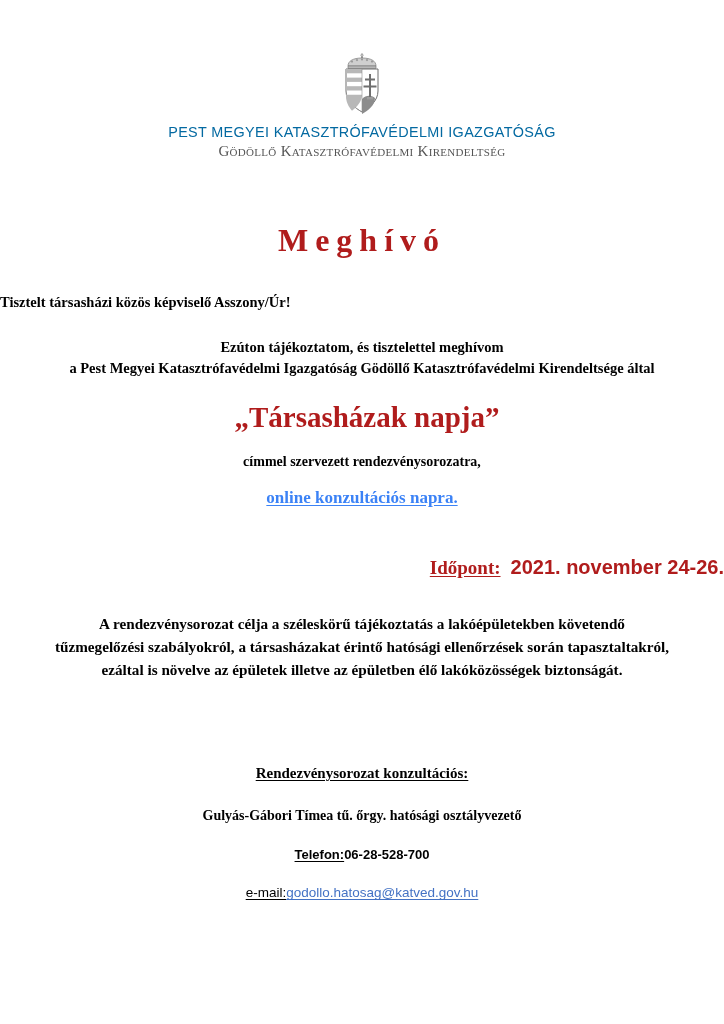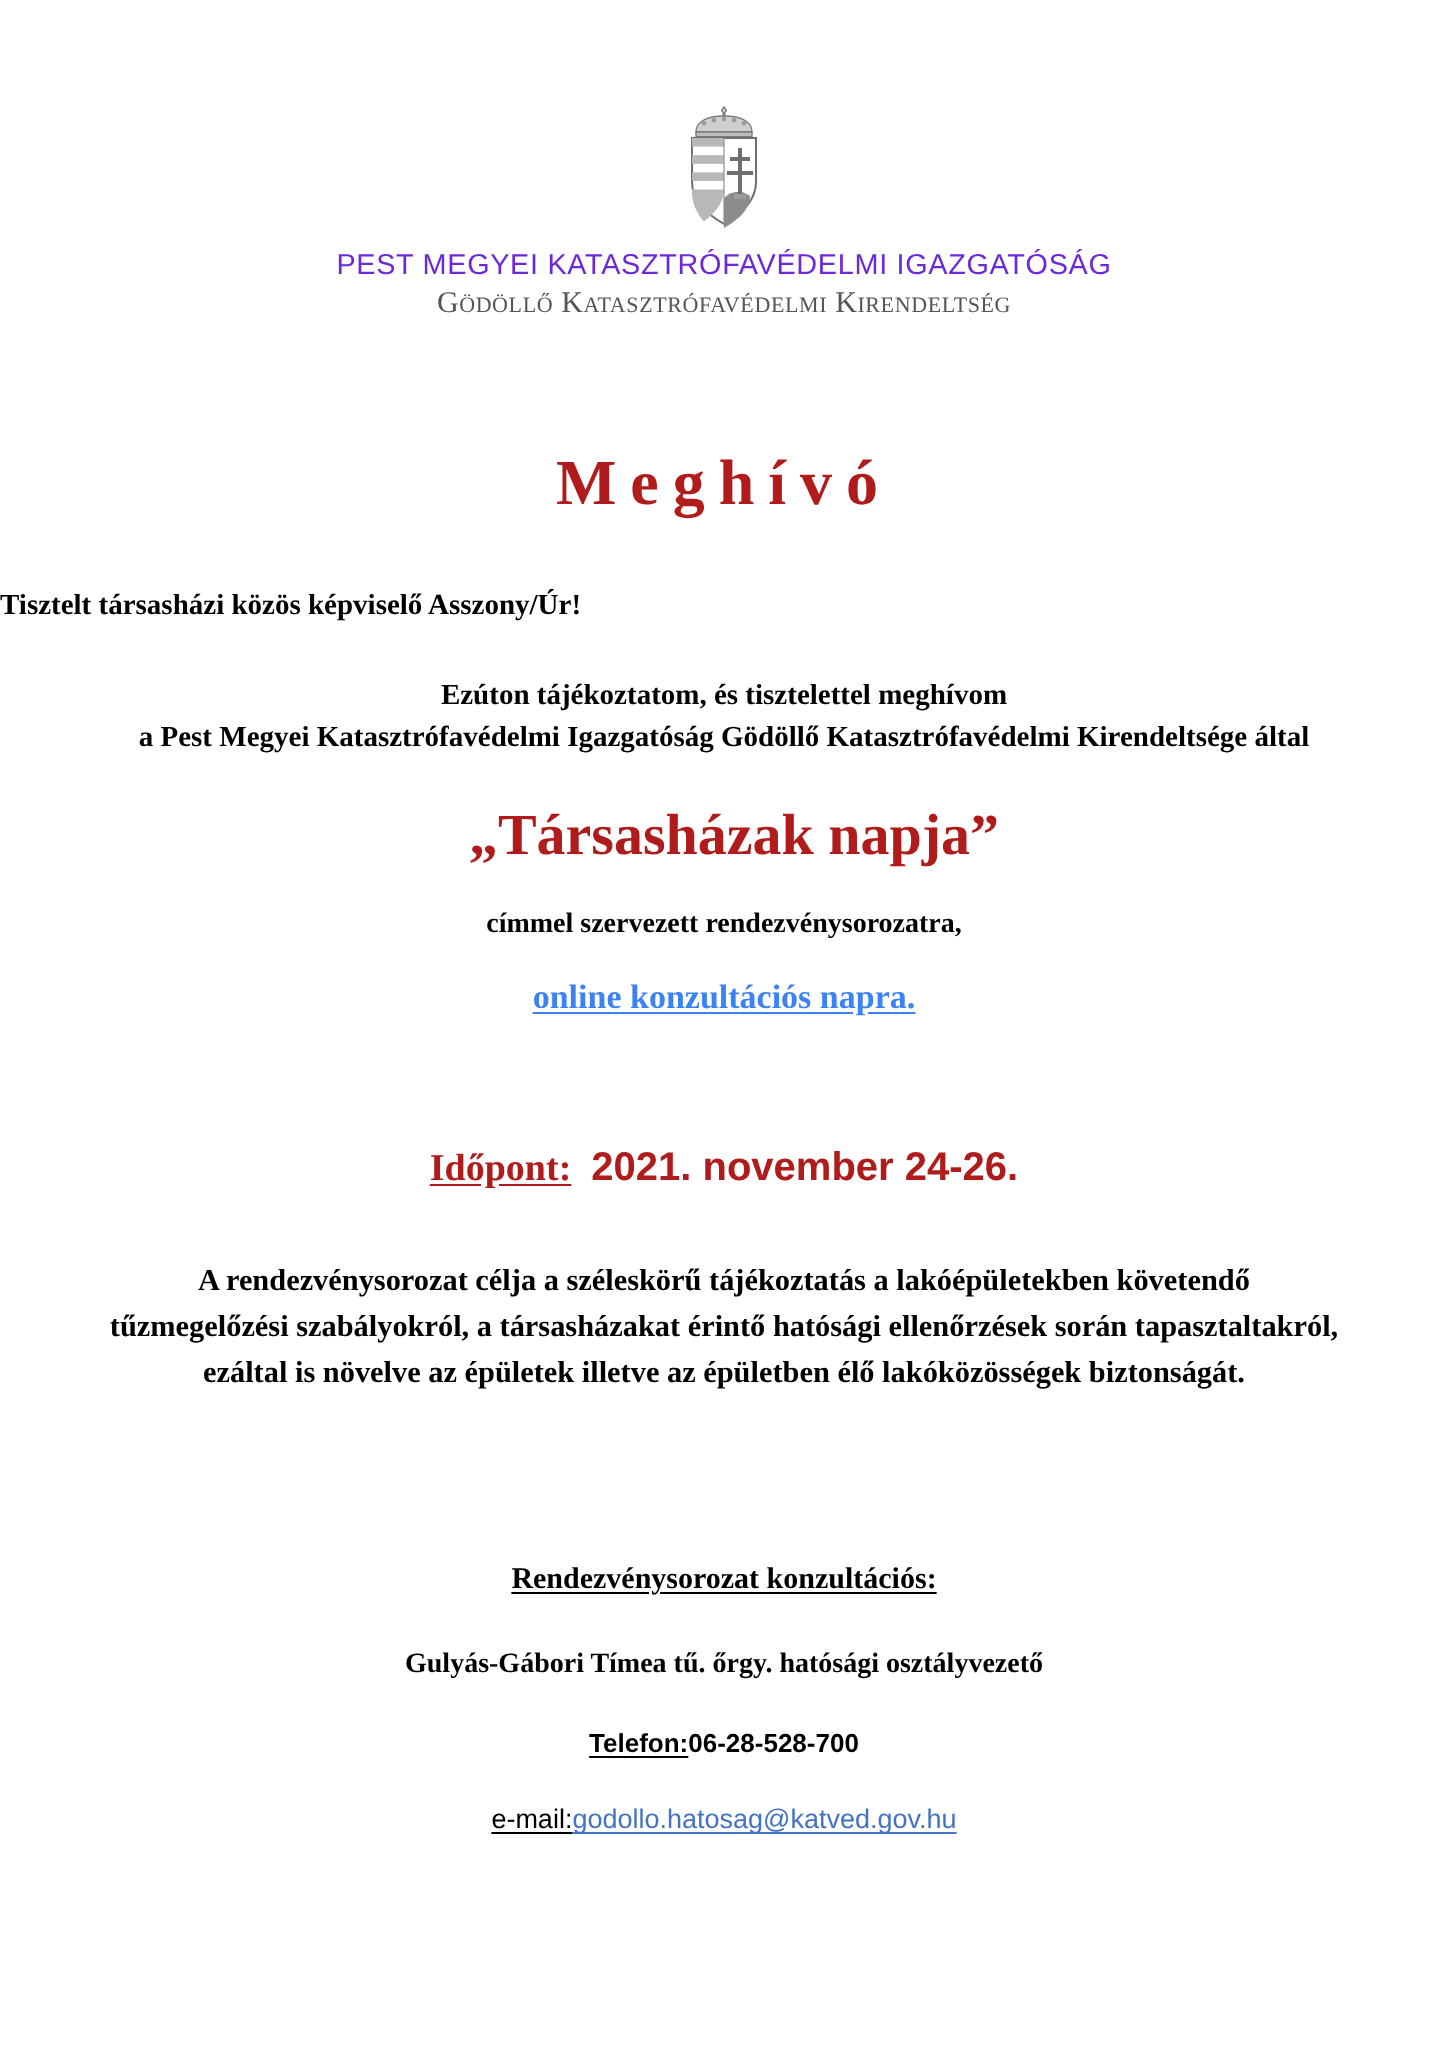--- a/index.html
+++ b/index.html
@@ -36,21 +36,21 @@
     line-height: 0;
   }
   .org-block {
     text-align: center;
     margin-top: 6px;
   }
   .org-line1 {
     font-family: "Liberation Sans", sans-serif;
     font-size: 14.4px;
     letter-spacing: 0.35px;
-    color: #6d28d9;
+    color: #0369a1;
     white-space: nowrap;
   }
   .org-line2 {
     font-family: "Liberation Serif", serif;
     font-size: 15px;
     font-variant: small-caps;
     letter-spacing: 0.3px;
     color: #555555;
     margin-top: 3px;
     white-space: nowrap;
@@ -105,22 +105,22 @@
   .online-line span {
     font-weight: bold;
     font-size: 17px;
     color: #3b82f6;
     text-decoration: underline;
     text-underline-offset: 2px;
   }
 
   
   .date-row {
-    text-align: center;
-    margin-top: 64px;
+    text-align: right;
+    margin-top: 48px;
     white-space: nowrap;
   }
   .date-label {
     font-family: "Liberation Serif", serif;
     font-weight: bold;
     font-size: 19px;
     color: #B01C1C;
     text-decoration: underline;
     text-underline-offset: 2px;
   }

